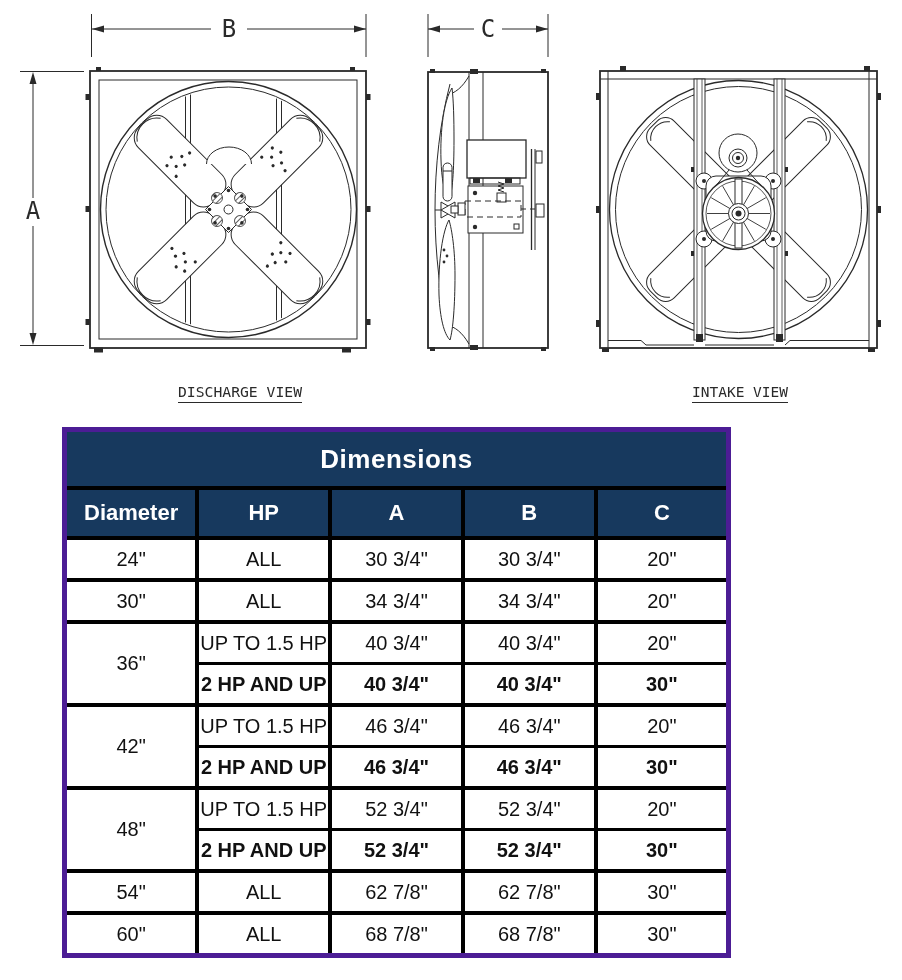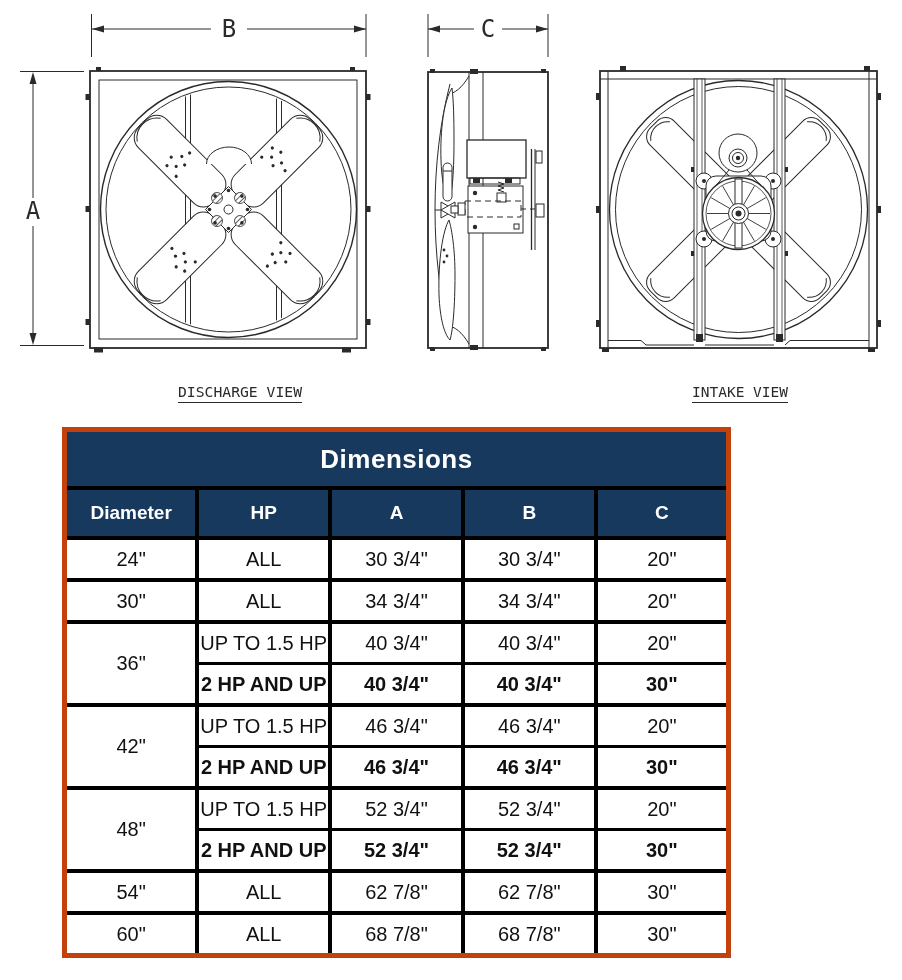--- a/index.html
+++ b/index.html
@@ -1,24 +1,24 @@
 <!DOCTYPE html>
 <html><head>
 <meta charset="utf-8">
 <style>
   html,body{margin:0;padding:0;background:#fff;}
   .page{position:relative;width:902px;height:980px;background:#fff;overflow:hidden;}
   .drawings{position:absolute;left:0;top:0;}
   .table-wrap{position:absolute;left:62px;top:427px;}
-  table.dim-table{border-collapse:collapse;table-layout:fixed;width:669px;border:5px solid #c2410c;background:#fff;}
+  table.dim-table{border-collapse:collapse;table-layout:fixed;width:669px;border:5px solid #4c1d95;background:#fff;}
   table.dim-table th,table.dim-table td{border:4px solid #000;text-align:center;vertical-align:middle;
     font-family:"Liberation Sans",sans-serif;padding:0;}
   table.dim-table th{background:#17395E;color:#fff;font-weight:bold;}
   tr.title-row th{height:54px;font-size:26px;letter-spacing:.5px;}
-  tr.head-row th{height:46px;font-size:19px;}
+  tr.head-row th{height:46px;font-size:22px;}
   table.dim-table tbody td{height:38px;font-size:20px;color:#111;background:#fff;}
   tr.sub-row td{border-top-width:3px;font-weight:bold;}
   tr.group-first td:not(.diam){border-bottom-width:3px;}
   svg text.cad{font-family:"DejaVu Sans Mono",monospace;fill:#2a2a2a;}
 </style>
 </head>
 <body>
 
 <div class="page">
 

